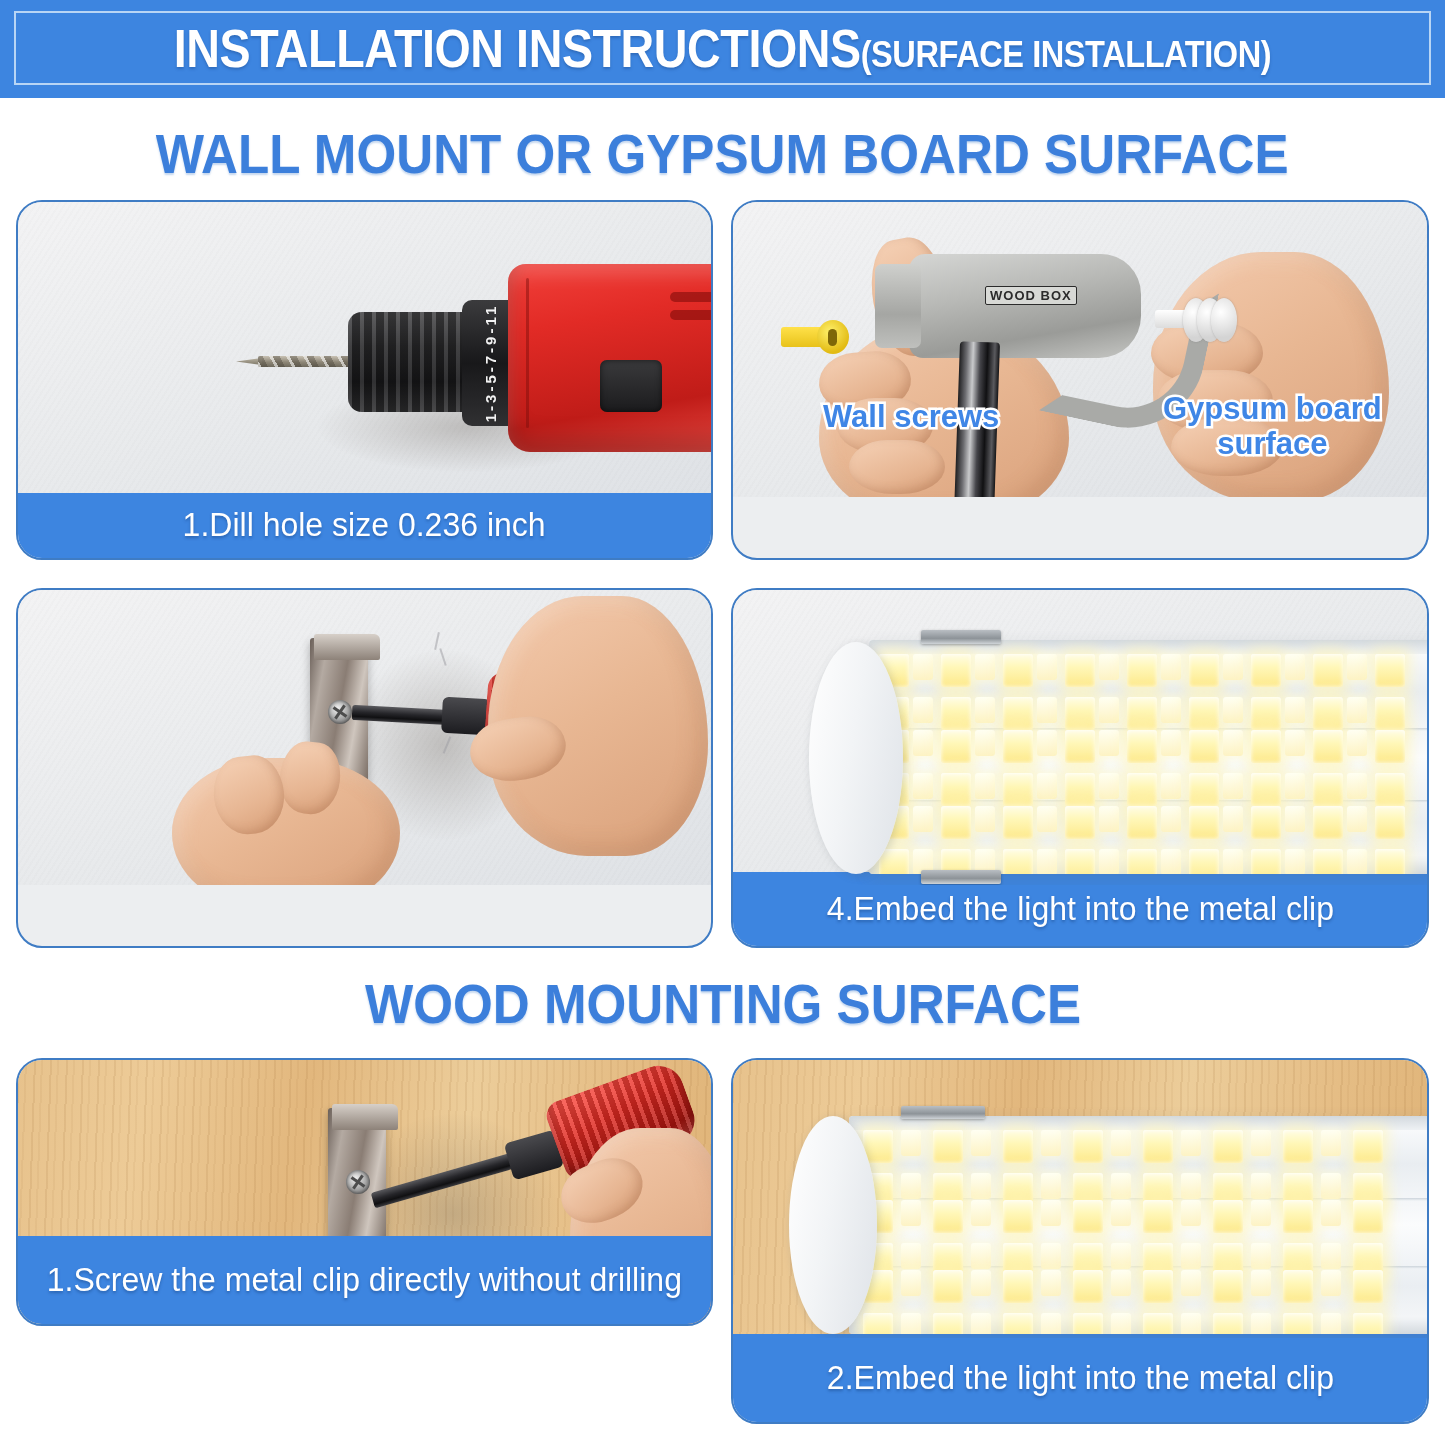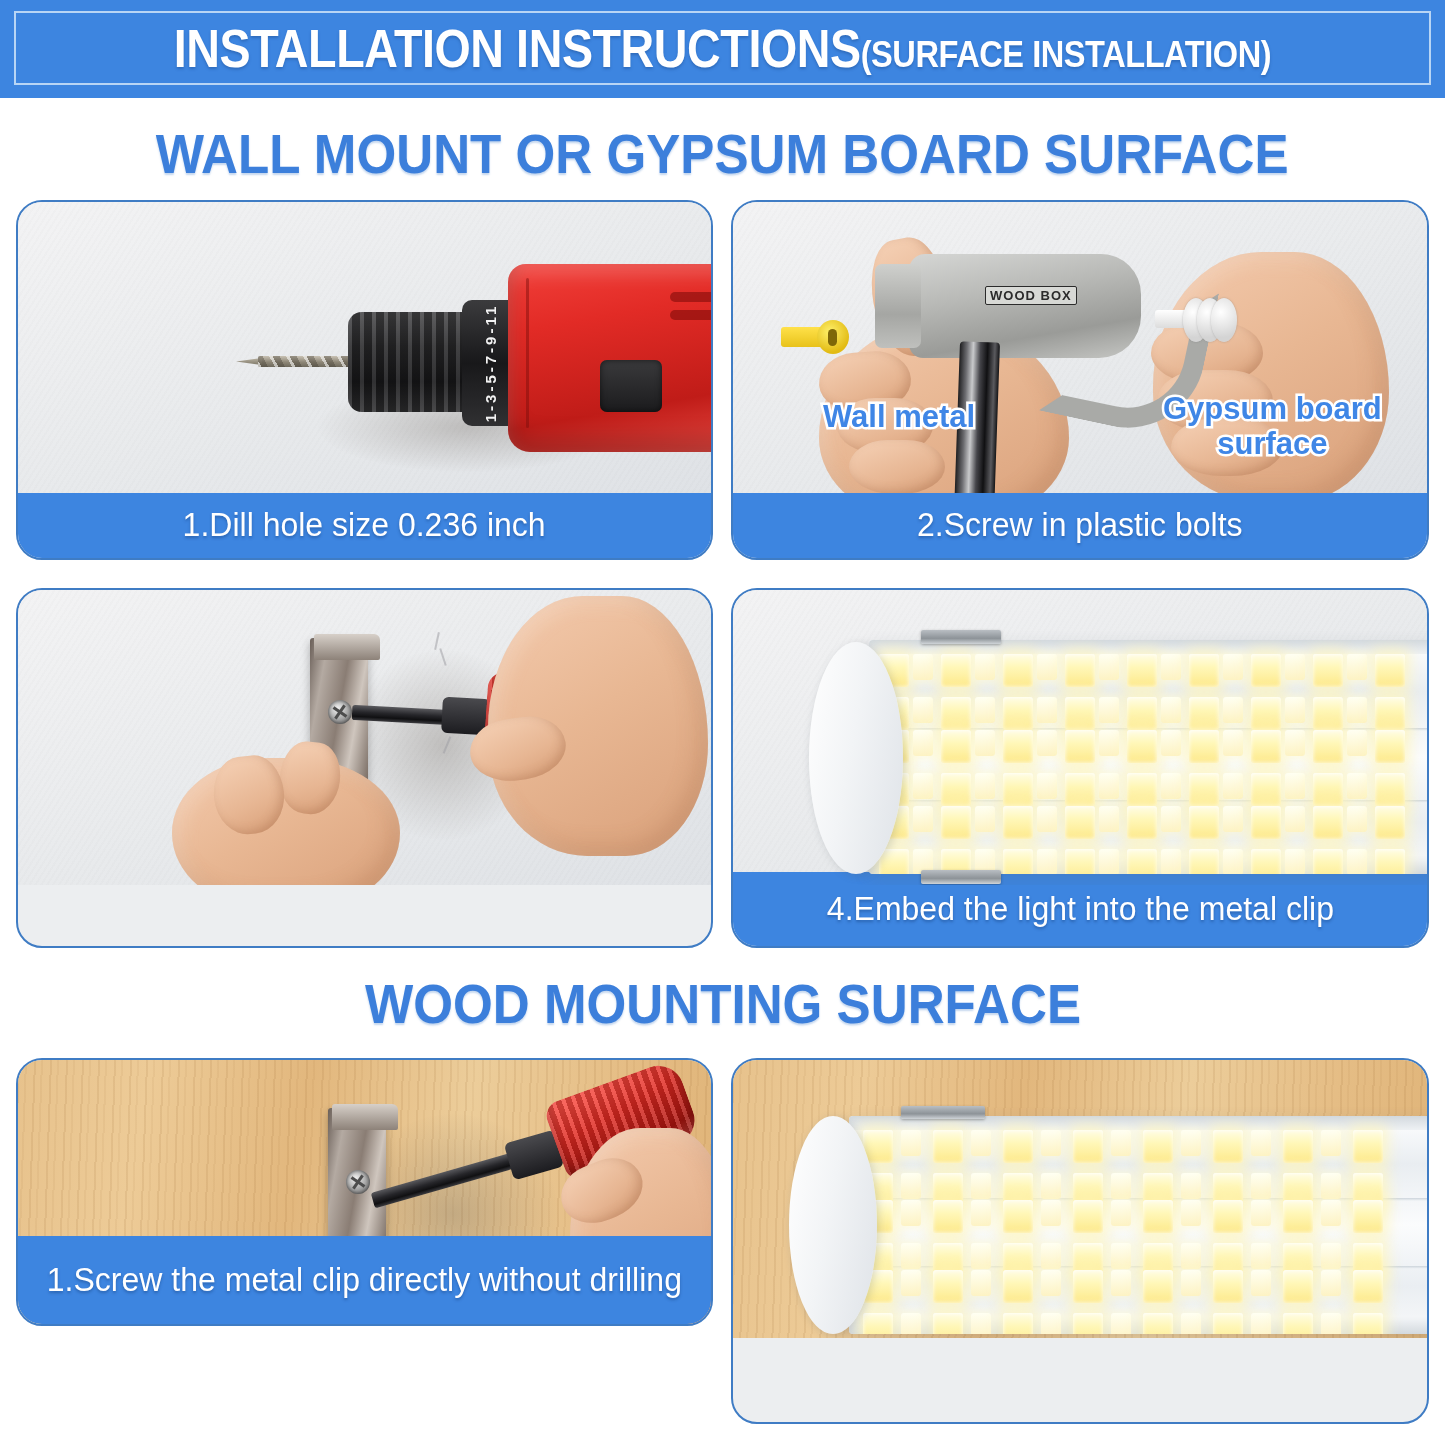--- a/index.html
+++ b/index.html
@@ -446,26 +446,23 @@
           <div class="slot"></div>
         </div>
 
         <div class="white-anchor">
           <div class="body"></div>
           <div class="d1"></div>
           <div class="d2"></div>
           <div class="d3"></div>
         </div>
 
-        <div class="overlay-label" id="label-wall-mount">Wall metal</div>
+        <div class="overlay-label" id="label-wall-mount">Wall screws</div>
         <div class="overlay-label" id="label-gypsum">Gypsum board<br>surface</div>
       </div>
-    </div>
-    <div class="caption">
-      <span>2.Screw in plastic bolts</span>
     </div>
   </div>
 
   <div class="card" id="card-3">
     <div class="photo">
       <div class="scene wall">
         <div class="shadow-soft" style="left:330px;top:60px;width:190px;height:190px;"></div>
         <div class="clip">
           <div class="plate"></div>
           <div class="lip"></div>
@@ -942,15 +939,18 @@
               </div>
               <div class="led-pair" style="left: 504px;">
                 <div class="led-chip top"></div>
                 <div class="led-chip bot"></div>
               </div>
             </div>
         </div>
         <div class="led-clip-tab" style="left:168px;top:46px;width:84px;height:13px;"></div>
       </div>
     </div>
+    <div class="caption">
+      <span>2.Embed the light into the metal clip</span>
+    </div>
   </div>
 
 </div>
 
 </body></html>

